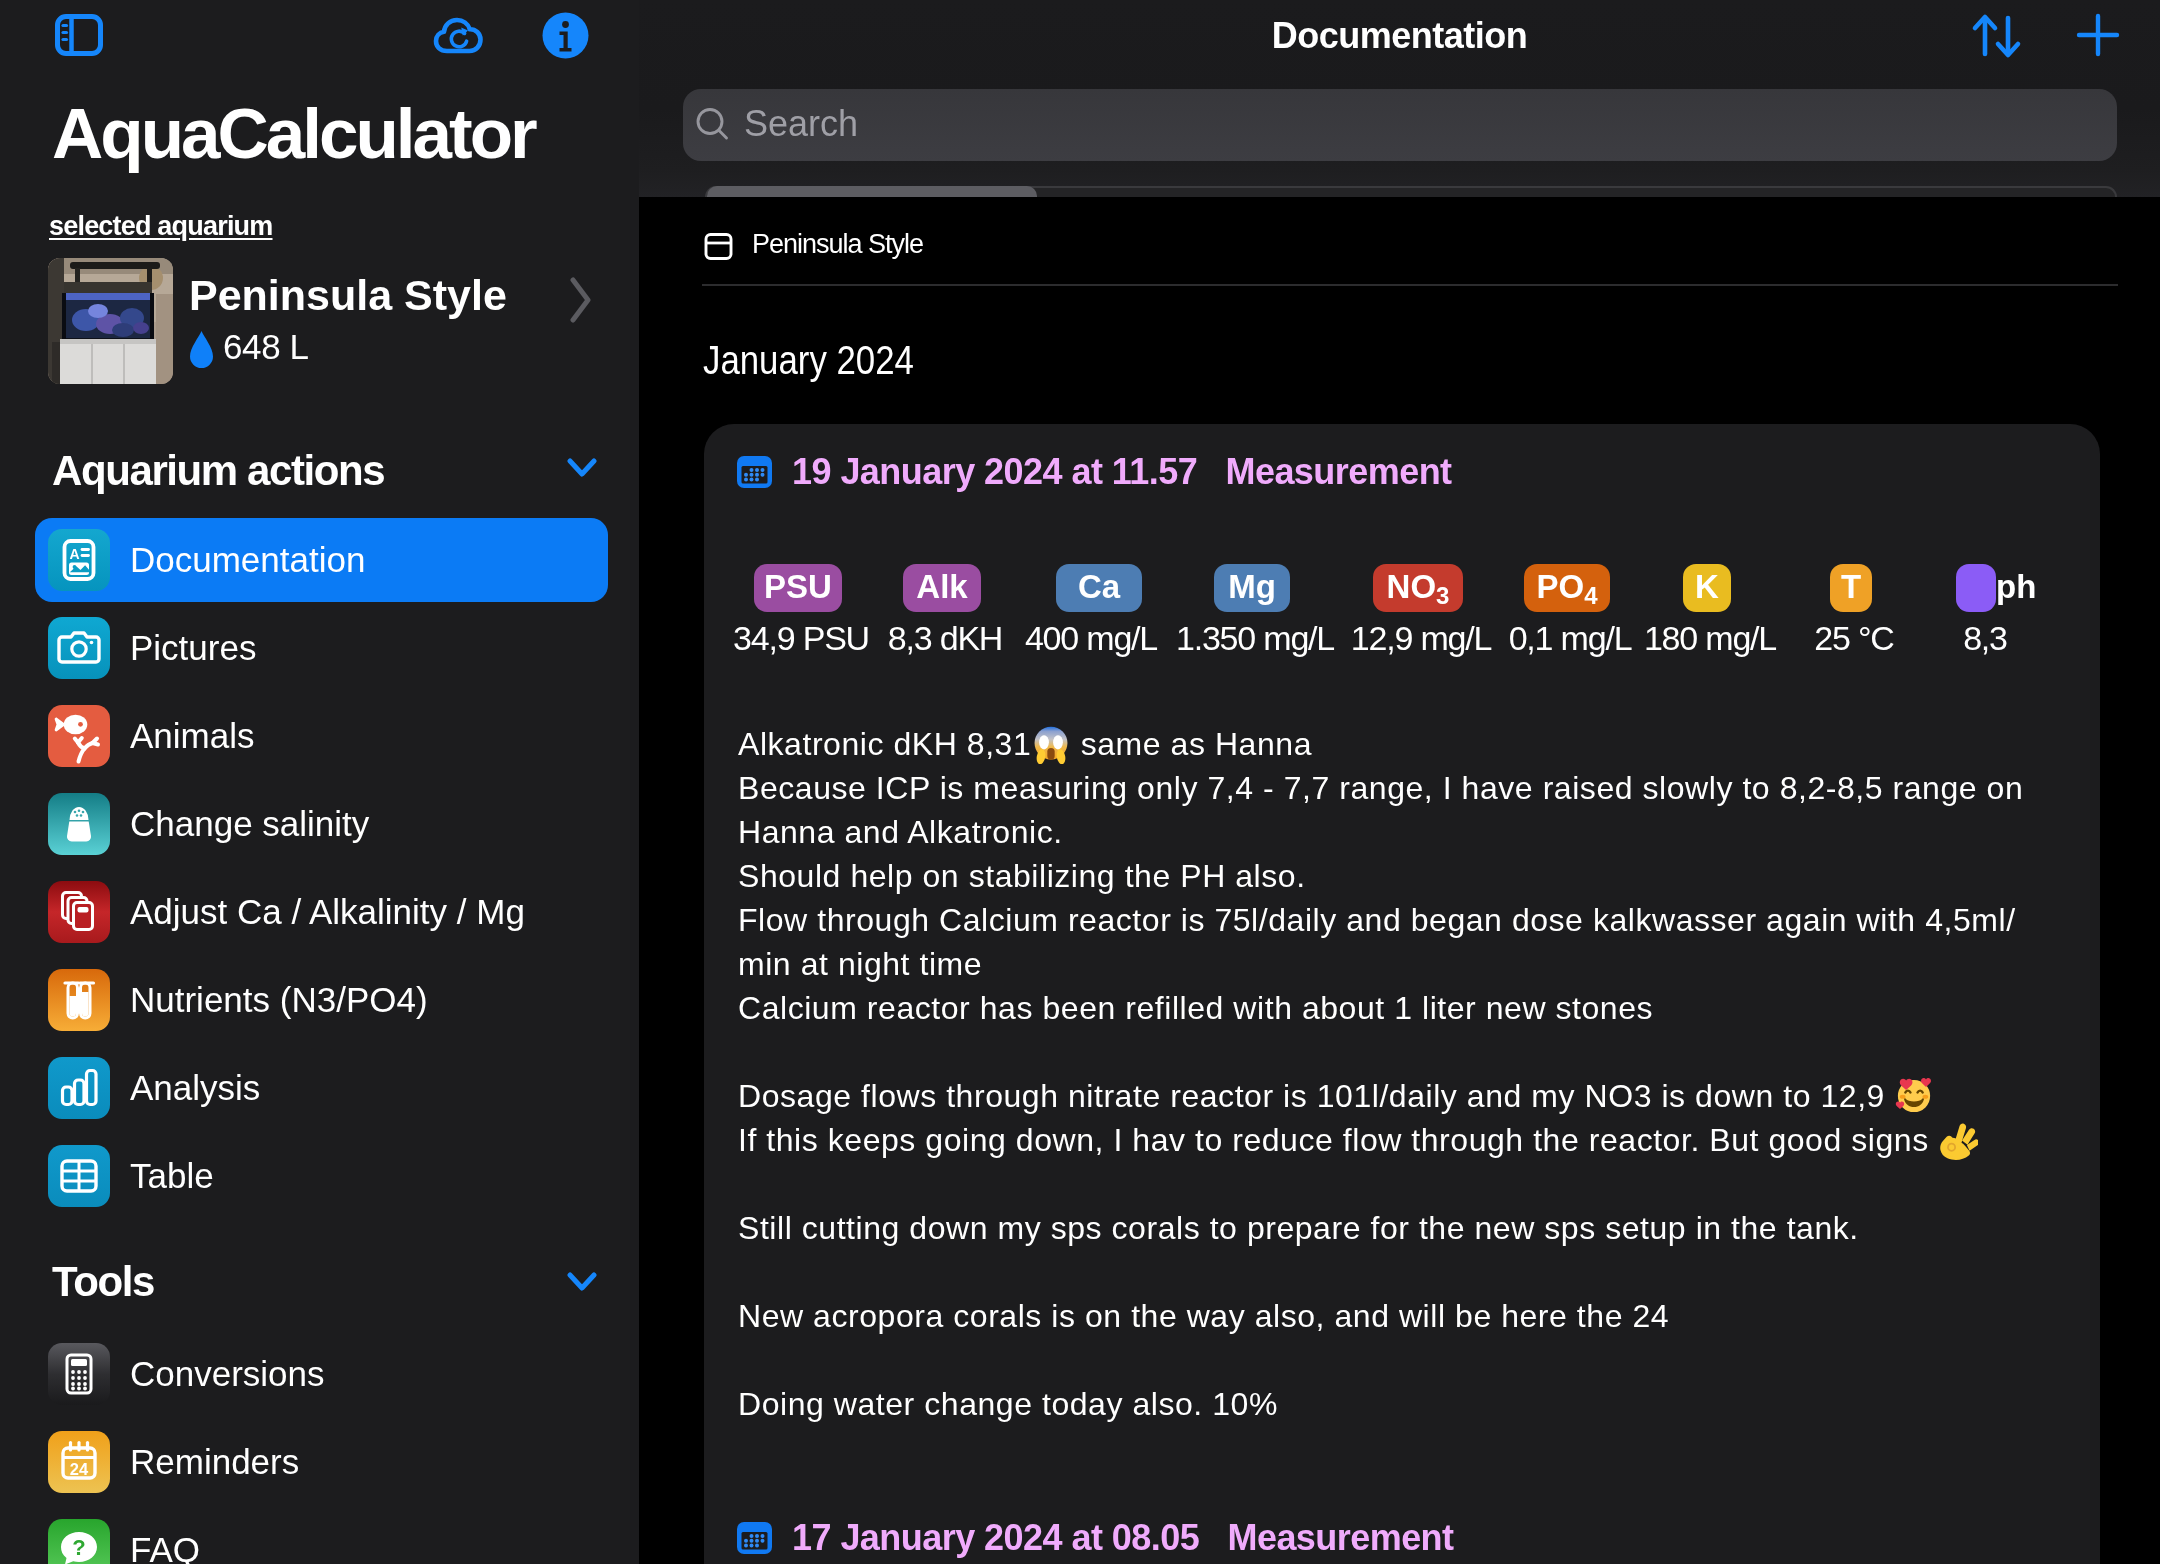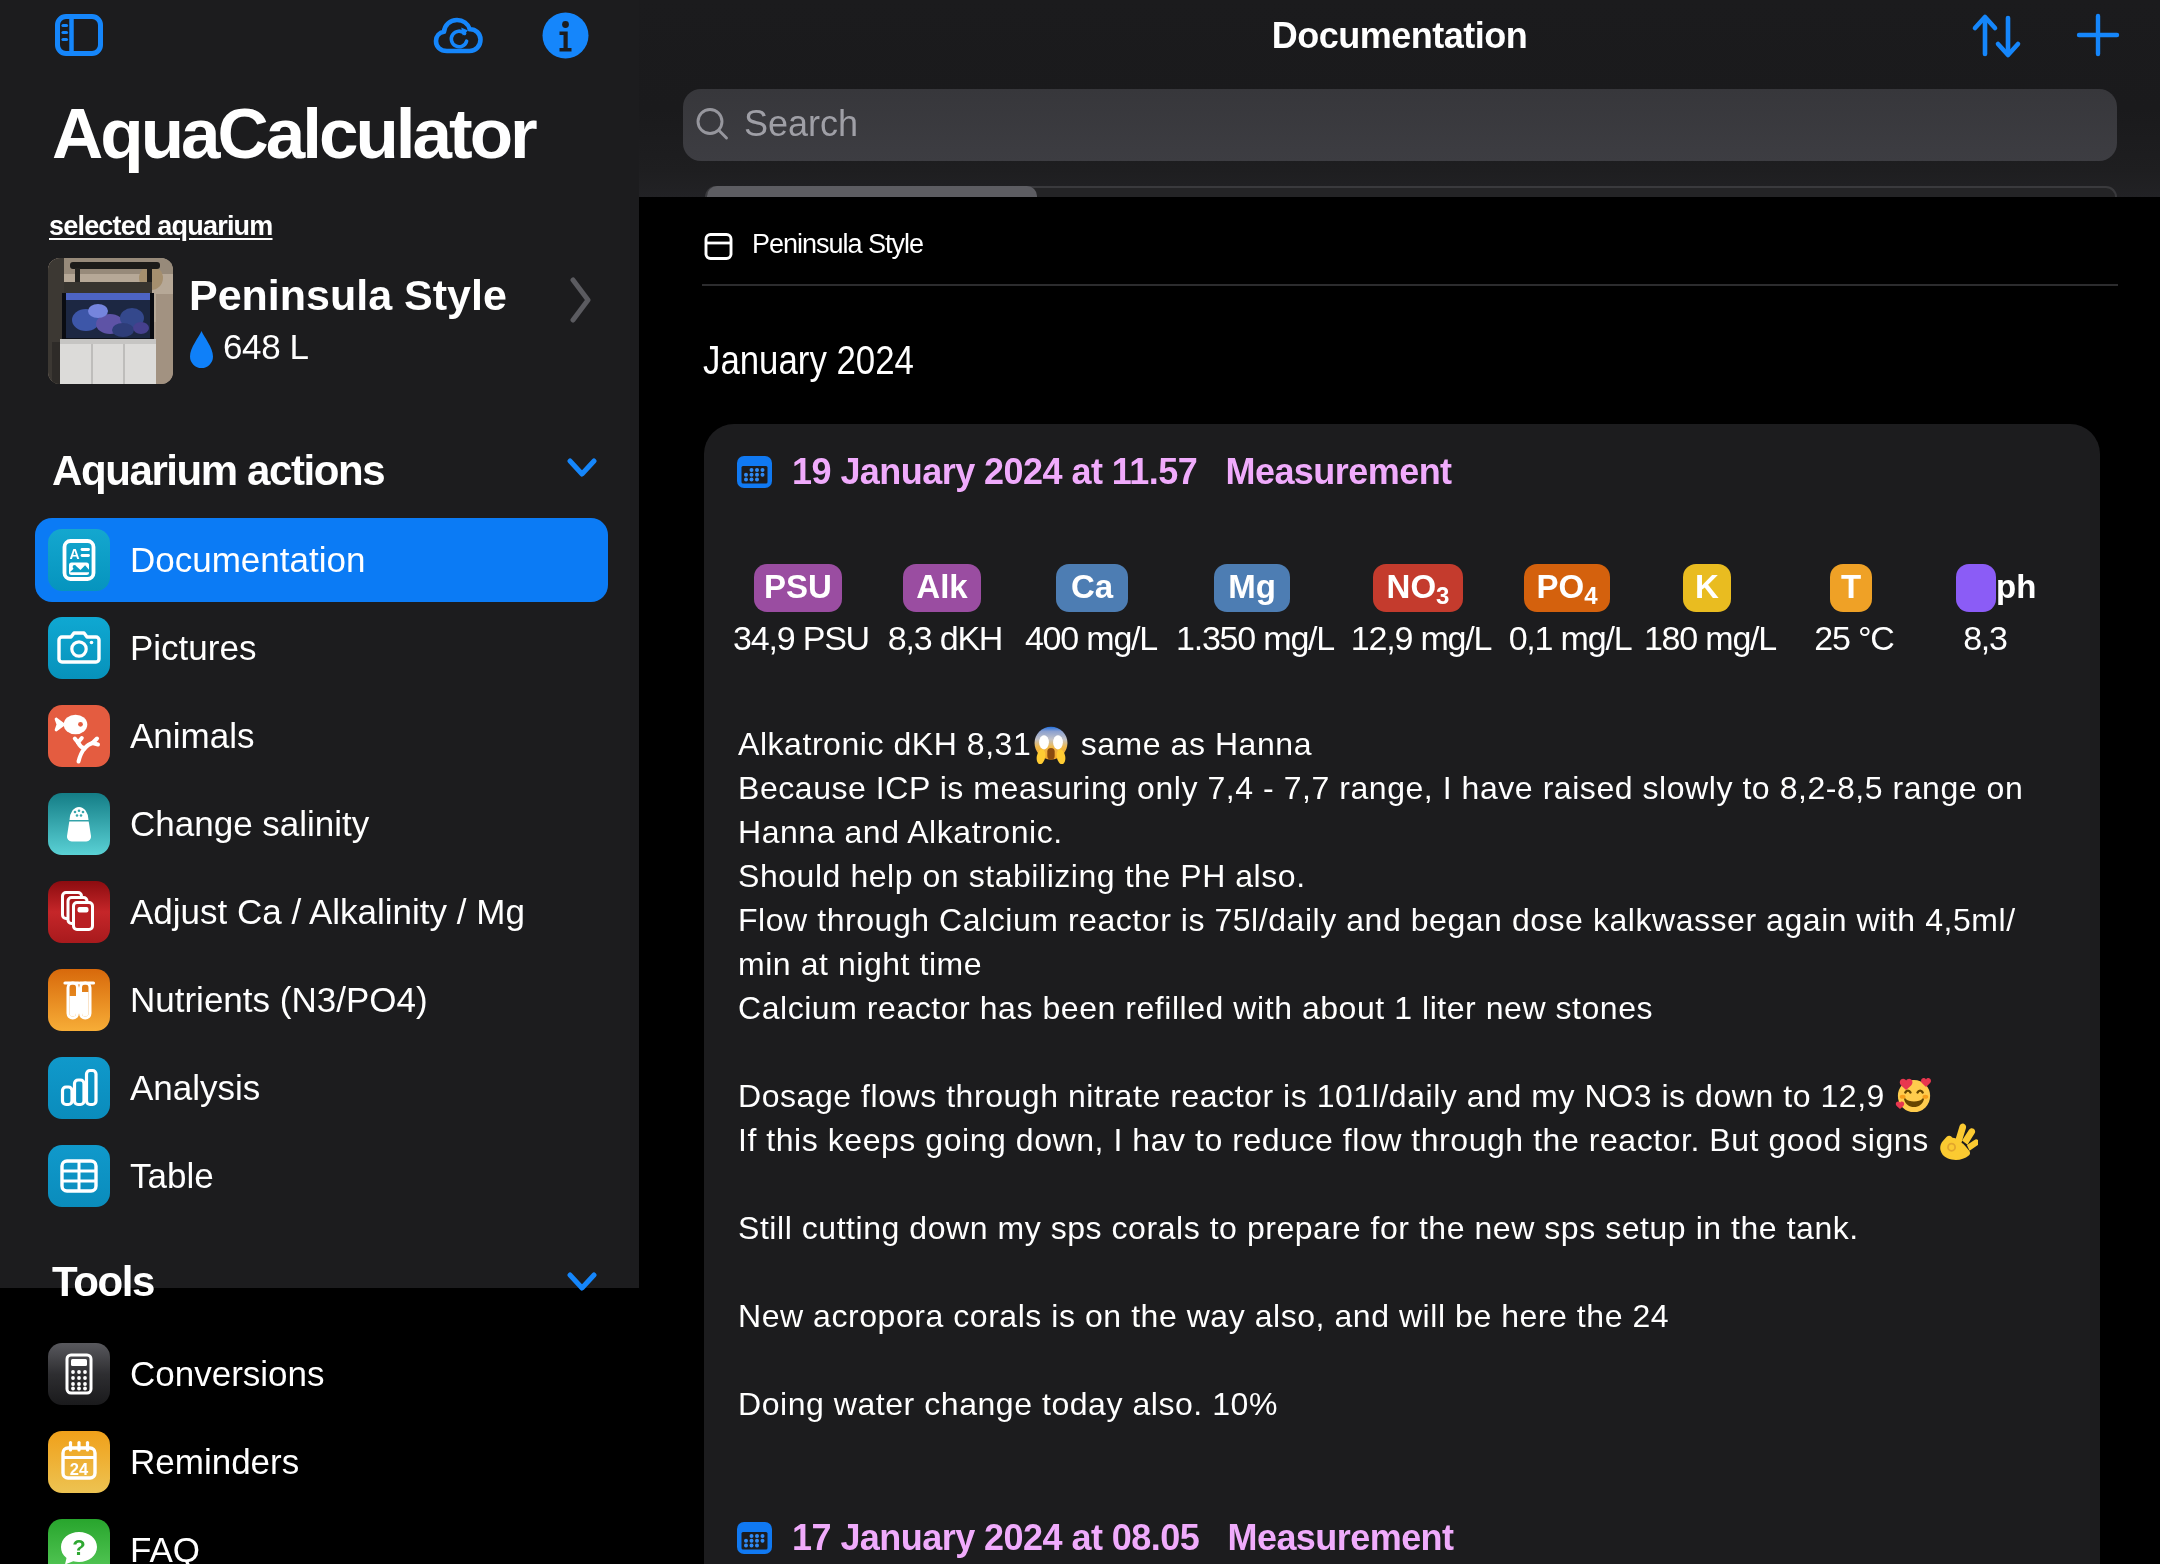--- a/index.html
+++ b/index.html
@@ -1,20 +1,20 @@
 <!DOCTYPE html>
 <html><head>
 <meta charset="utf-8">
 <style>
   * { margin:0; padding:0; box-sizing:border-box; }
   html,body { width:2160px; height:1564px; background:#000; overflow:hidden;
     font-family:"Liberation Sans", sans-serif; -webkit-font-smoothing:antialiased; }
   .abs { position:absolute; }
   #stage { position:relative; width:2160px; height:1564px; background:#000; }
-  #side { position:absolute; left:0; top:0; width:639px; height:1288px; background:#1c1c1e; }
+  #side { position:absolute; left:0; top:0; width:639px; height:1564px; background:#1c1c1e; }
   #appname { position:absolute; left:52px; top:93px; font-size:71px; font-weight:bold;
     color:#fff; letter-spacing:-3px; }
   #selaq { position:absolute; left:49px; top:211px; font-size:27px; font-weight:600; letter-spacing:-0.8px;
     color:#fff; text-decoration:underline; text-underline-offset:3px; }
   #thumb { position:absolute; left:48px; top:258px; width:125px; height:126px; border-radius:12px; overflow:hidden; }
   #aqname { position:absolute; left:189px; top:271px; font-size:43px; font-weight:700; color:#fff; letter-spacing:0; }
   #aqlit { position:absolute; left:223px; top:327px; font-size:35px; font-weight:400; color:#fff; letter-spacing:-0.4px; }
   .sechead { position:absolute; left:52px; font-size:42px; font-weight:600; color:#fff; letter-spacing:-1.4px; }
   .mrow { position:absolute; left:35px; width:573px; height:84px; border-radius:17px; }
   .mrow.sel { background:#0b7bf5; }
@@ -369,21 +369,21 @@
             <circle cx="25.5" cy="18.8" r="2"></circle>
             <circle cx="9" cy="23.6" r="2"></circle>
             <circle cx="14.5" cy="23.6" r="2"></circle>
             <circle cx="20" cy="23.6" r="2"></circle>
           </g>
         </svg>
       <div class="entryhead" style="left:88px; top:27px;">19 January 2024 at 11.57&nbsp;&nbsp;&nbsp;Measurement</div>
       <div id="badges" class="abs" style="left:0; top:140px; width:1394px; height:120px;">
         <div class="pbadge" style="left:50px;  width:88px; background:#9a4da1;">PSU</div>
         <div class="pbadge" style="left:199px; width:78px; background:#9a4da1;">Alk</div>
-        <div class="pbadge" style="left:352px; width:72px; background:#4d7db3;">Ca</div>
+        <div class="pbadge" style="left:352px; width:86px; background:#4d7db3;">Ca</div>
         <div class="pbadge" style="left:510px; width:76px; background:#4d7db3;">Mg</div>
         <div class="pbadge" style="left:669px; width:90px; background:#c43b2d;">NO<sub class="s">3</sub></div>
         <div class="pbadge" style="left:820px; width:86px; background:#d4610d;">PO<sub class="s">4</sub></div>
         <div class="pbadge" style="left:979px; width:48px; background:#e9bc20;">K</div>
         <div class="pbadge" style="left:1126px; width:42px; background:#efa126;">T</div>
         <div class="pbadge" style="left:1252px; width:28px; background:#8b5cf6;padding-left:40px;">ph</div>
         <div class="pval" style="left:-53px; width:300px;">34,9 PSU</div>
         <div class="pval" style="left:91px;  width:300px;">8,3 dKH</div>
         <div class="pval" style="left:237px; width:300px;">400 mg/L</div>
         <div class="pval" style="left:401px; width:300px;">1.350 mg/L</div>

